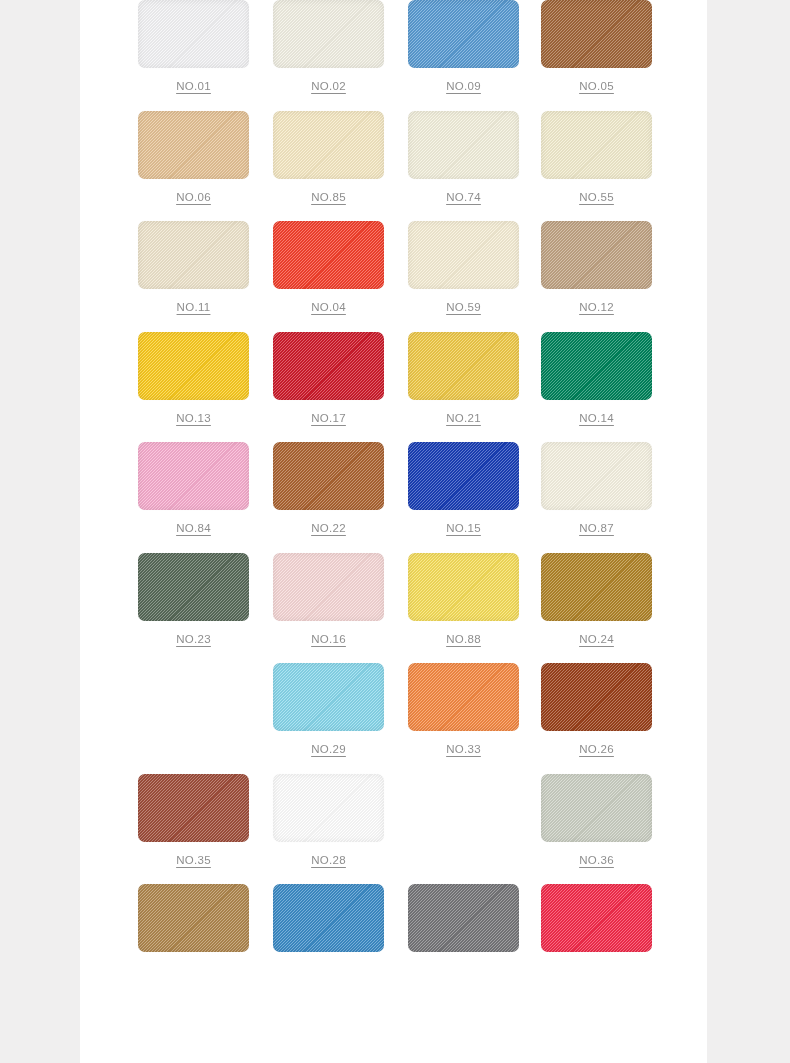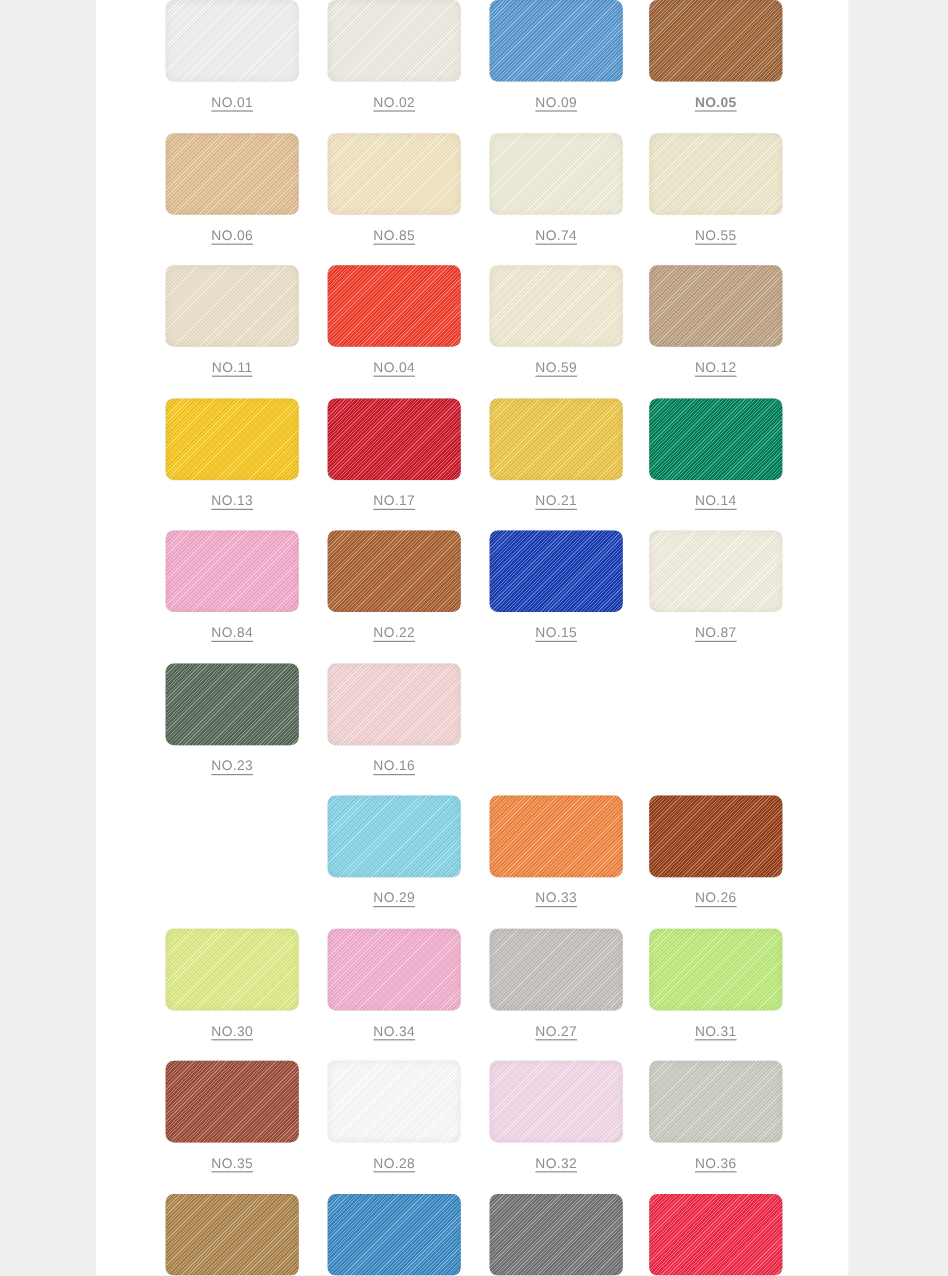--- a/index.html
+++ b/index.html
@@ -120,21 +120,21 @@
           <div class="swatch-cell col-1">
             <div class="swatch-chip" title="NO.02" style="background-color: rgb(242, 240, 228);"></div>
             <span class="swatch-label" style="color: rgb(142, 142, 142);">NO.02</span>
           </div>
           <div class="swatch-cell col-2">
             <div class="swatch-chip" title="NO.09" style="background-color: rgb(91, 157, 212);"></div>
             <span class="swatch-label" style="color: rgb(142, 142, 142);">NO.09</span>
           </div>
           <div class="swatch-cell col-3">
             <div class="swatch-chip" title="NO.05" style="background-color: rgb(162, 103, 58);"></div>
-            <span class="swatch-label" style="color: rgb(142, 142, 142); font-weight: bold;">NO.05</span>
+            <span class="swatch-label" style="color: rgb(142, 142, 142);">NO.05</span>
           </div>
         </div>
         <div class="swatch-row">
           <div class="swatch-cell col-0">
             <div class="swatch-chip" title="NO.06" style="background-color: rgb(230, 195, 150);"></div>
             <span class="swatch-label" style="color: rgb(142, 142, 142);">NO.06</span>
           </div>
           <div class="swatch-cell col-1">
             <div class="swatch-chip" title="NO.85" style="background-color: rgb(246, 233, 196);"></div>
             <span class="swatch-label" style="color: rgb(142, 142, 142);">NO.85</span>
@@ -204,66 +204,52 @@
         </div>
         <div class="swatch-row">
           <div class="swatch-cell col-0">
             <div class="swatch-chip" title="NO.23" style="background-color: rgb(89, 107, 90);"></div>
             <span class="swatch-label" style="color: rgb(142, 142, 142);">NO.23</span>
           </div>
           <div class="swatch-cell col-1">
             <div class="swatch-chip" title="NO.16" style="background-color: rgb(247, 216, 215);"></div>
             <span class="swatch-label" style="color: rgb(142, 142, 142);">NO.16</span>
           </div>
+          <div class="swatch-cell col-2">
+            <div class="swatch-chip" title="NO.88" style="background-color: rgb(247, 222, 91);"></div>
+            <span class="swatch-label" style="color: rgb(142, 142, 142);">NO.88</span>
+          </div>
+          <div class="swatch-cell col-3">
+            <div class="swatch-chip" title="NO.24" style="background-color: rgb(178, 133, 42);"></div>
+            <span class="swatch-label" style="color: rgb(142, 142, 142);">NO.24</span>
+          </div>
         </div>
         <div class="swatch-row">
           <div class="swatch-cell col-1">
             <div class="swatch-chip" title="NO.29" style="background-color: rgb(137, 216, 236);"></div>
             <span class="swatch-label" style="color: rgb(142, 142, 142);">NO.29</span>
           </div>
           <div class="swatch-cell col-2">
             <div class="swatch-chip" title="NO.33" style="background-color: rgb(246, 138, 68);"></div>
             <span class="swatch-label" style="color: rgb(142, 142, 142);">NO.33</span>
           </div>
           <div class="swatch-cell col-3">
             <div class="swatch-chip" title="NO.26" style="background-color: rgb(156, 66, 28);"></div>
             <span class="swatch-label" style="color: rgb(142, 142, 142);">NO.26</span>
           </div>
         </div>
         <div class="swatch-row">
           <div class="swatch-cell col-0">
-            <div class="swatch-chip" title="NO.30" style="background-color: rgb(227, 240, 138);"></div>
-            <span class="swatch-label" style="color: rgb(142, 142, 142);">NO.30</span>
-          </div>
-          <div class="swatch-cell col-1">
-            <div class="swatch-chip" title="NO.34" style="background-color: rgb(247, 179, 210);"></div>
-            <span class="swatch-label" style="color: rgb(142, 142, 142);">NO.34</span>
-          </div>
-          <div class="swatch-cell col-2">
-            <div class="swatch-chip" title="NO.27" style="background-color: rgb(199, 195, 192);"></div>
-            <span class="swatch-label" style="color: rgb(142, 142, 142);">NO.27</span>
-          </div>
-          <div class="swatch-cell col-3">
-            <div class="swatch-chip" title="NO.31" style="background-color: rgb(193, 239, 126);"></div>
-            <span class="swatch-label" style="color: rgb(142, 142, 142);">NO.31</span>
-          </div>
-        </div>
-        <div class="swatch-row">
-          <div class="swatch-cell col-0">
             <div class="swatch-chip" title="NO.35" style="background-color: rgb(161, 79, 60);"></div>
             <span class="swatch-label" style="color: rgb(142, 142, 142);">NO.35</span>
           </div>
           <div class="swatch-cell col-1">
             <div class="swatch-chip" title="NO.28"></div>
             <span class="swatch-label" style="color: rgb(142, 142, 142); text-align: center;">NO.28</span>
           </div>
-          <div class="swatch-cell col-2">
-            <div class="swatch-chip" title="NO.32" style="background-color: rgb(248, 220, 237);"></div>
-            <span class="swatch-label" style="color: rgb(142, 142, 142);">NO.32</span>
-          </div>
           <div class="swatch-cell col-3">
             <div class="swatch-chip" title="NO.36" style="background-color: rgb(204, 208, 196);"></div>
             <span class="swatch-label" style="color: rgb(142, 142, 142);">NO.36</span>
           </div>
         </div>
         <div class="swatch-row">
           <div class="swatch-cell col-0 no-label">
             <div class="swatch-chip" title="" style="background-color: rgb(177, 136, 79);"></div>
           </div>
           <div class="swatch-cell col-1 no-label">

